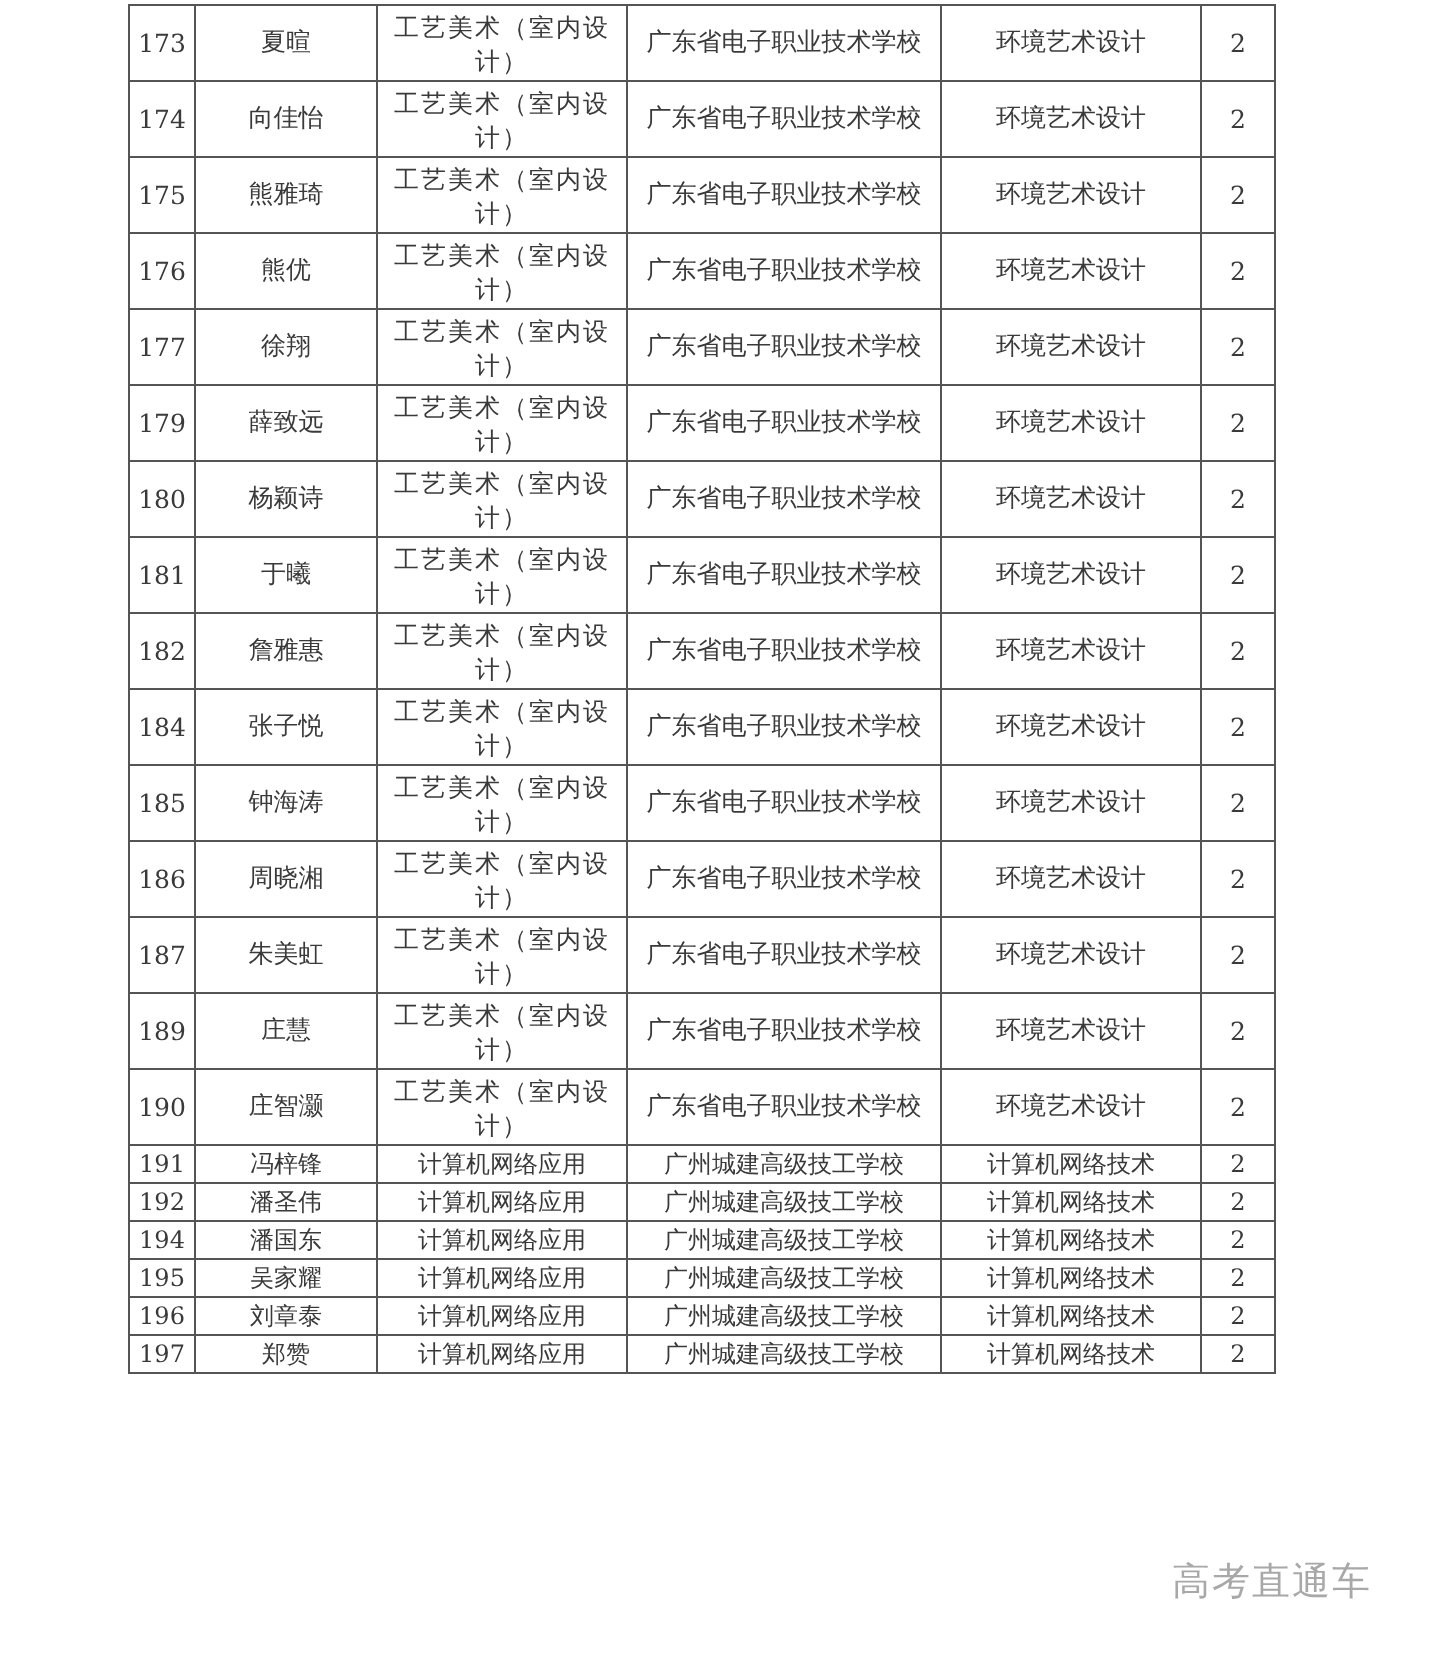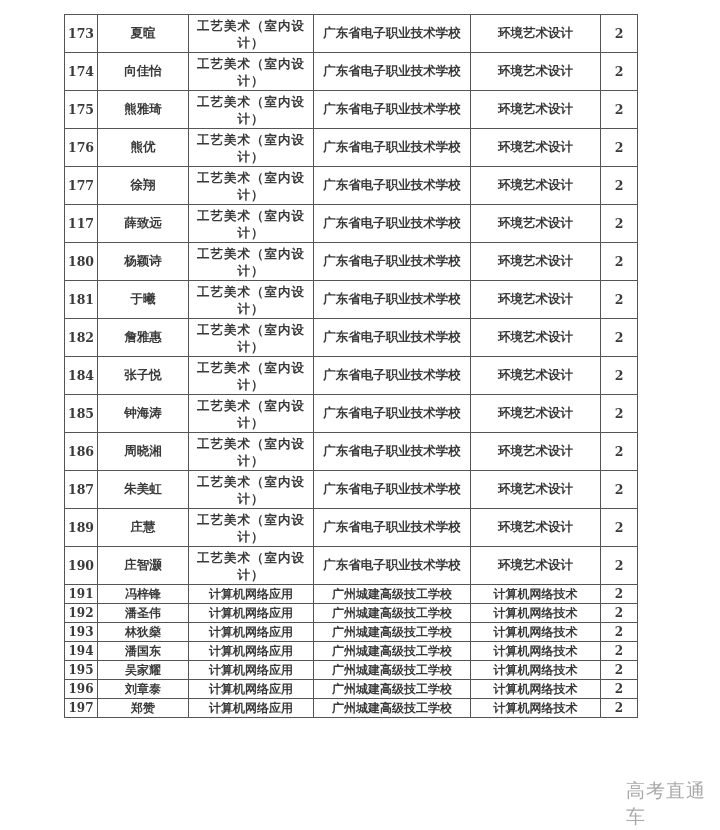--- a/index.html
+++ b/index.html
@@ -1,26 +1,26 @@
 <!DOCTYPE html>
 <html><head>
 <meta charset="utf-8">
 <style>
   html, body { margin:0; padding:0; background:#ffffff; }
   body { width:720px; height:830px; position:relative; overflow:hidden;
          font-family:"DejaVu Serif","Liberation Serif",serif; color:#333; }
-  table { position:absolute; left:64px; top:14px; border-collapse:collapse; table-layout:fixed;font-weight:bold; }
+  table { position:absolute; left:64px; top:2px; border-collapse:collapse; table-layout:fixed; }
   td { border:1px solid #555; text-align:center; vertical-align:middle; padding:0; font-size:12.5px; color:#3a3a3a; overflow:hidden; }
   col.c1 { width:33px; } col.c2 { width:91px; } col.c3 { width:125px; }
   col.c4 { width:157px; } col.c5 { width:130px; } col.c6 { width:37px; }
   tr.tall td { height:37px; }
   tr.short td { height:18px; font-size:12px; line-height:18px; }
   td.major { line-height:17px; letter-spacing:1px; }
   .wm { position:absolute; left:586px; top:778px; font-family:"DejaVu Sans","Liberation Sans",sans-serif;
-        font-size:19px; color:#9a9a9a; letter-spacing:1px; opacity:0.85;margin-left:40px; }
+        font-size:19px; color:#9a9a9a; letter-spacing:1px; opacity:0.85; }
 </style>
 </head>
 <body>
 
 <table>
   <colgroup>
       <col class="c1">
       <col class="c2">
       <col class="c3">
       <col class="c4">
@@ -62,21 +62,21 @@
       </tr>
       <tr class="tall">
         <td>177</td>
         <td>徐翔</td>
         <td class="major">工艺美术（室内设计）</td>
         <td>广东省电子职业技术学校</td>
         <td>环境艺术设计</td>
         <td>2</td>
       </tr>
       <tr class="tall">
-        <td>117</td>
+        <td>179</td>
         <td>薛致远</td>
         <td class="major">工艺美术（室内设计）</td>
         <td>广东省电子职业技术学校</td>
         <td>环境艺术设计</td>
         <td>2</td>
       </tr>
       <tr class="tall">
         <td>180</td>
         <td>杨颖诗</td>
         <td class="major">工艺美术（室内设计）</td>
@@ -152,28 +152,20 @@
         <td>191</td>
         <td>冯梓锋</td>
         <td>计算机网络应用</td>
         <td>广州城建高级技工学校</td>
         <td>计算机网络技术</td>
         <td>2</td>
       </tr>
       <tr class="short">
         <td>192</td>
         <td>潘圣伟</td>
-        <td>计算机网络应用</td>
-        <td>广州城建高级技工学校</td>
-        <td>计算机网络技术</td>
-        <td>2</td>
-      </tr>
-      <tr class="short">
-        <td>193</td>
-        <td>林狄燊</td>
         <td>计算机网络应用</td>
         <td>广州城建高级技工学校</td>
         <td>计算机网络技术</td>
         <td>2</td>
       </tr>
       <tr class="short">
         <td>194</td>
         <td>潘国东</td>
         <td>计算机网络应用</td>
         <td>广州城建高级技工学校</td>

